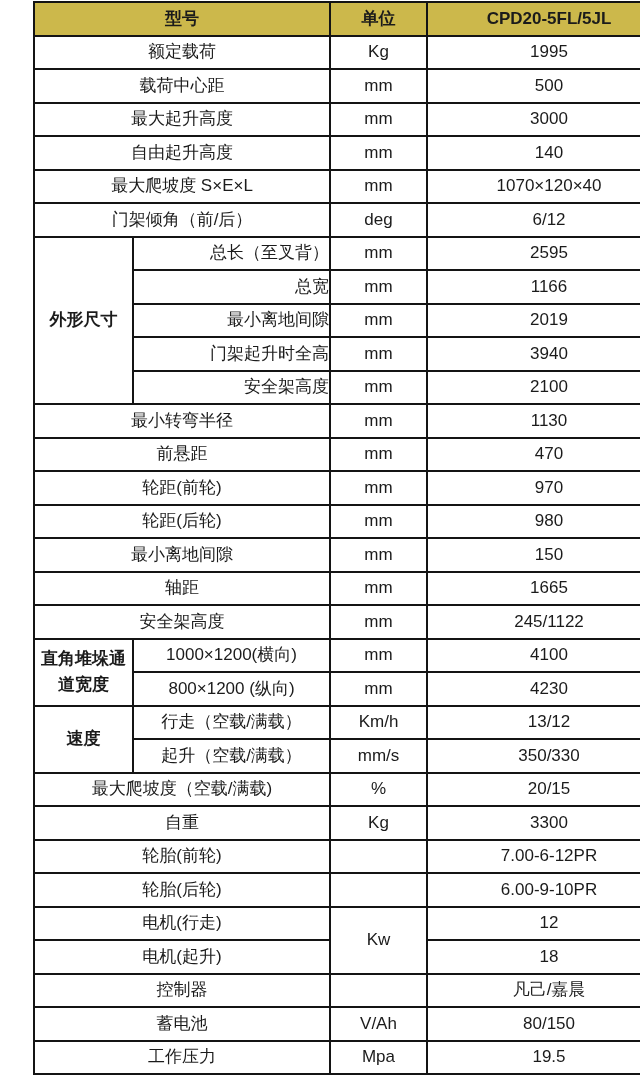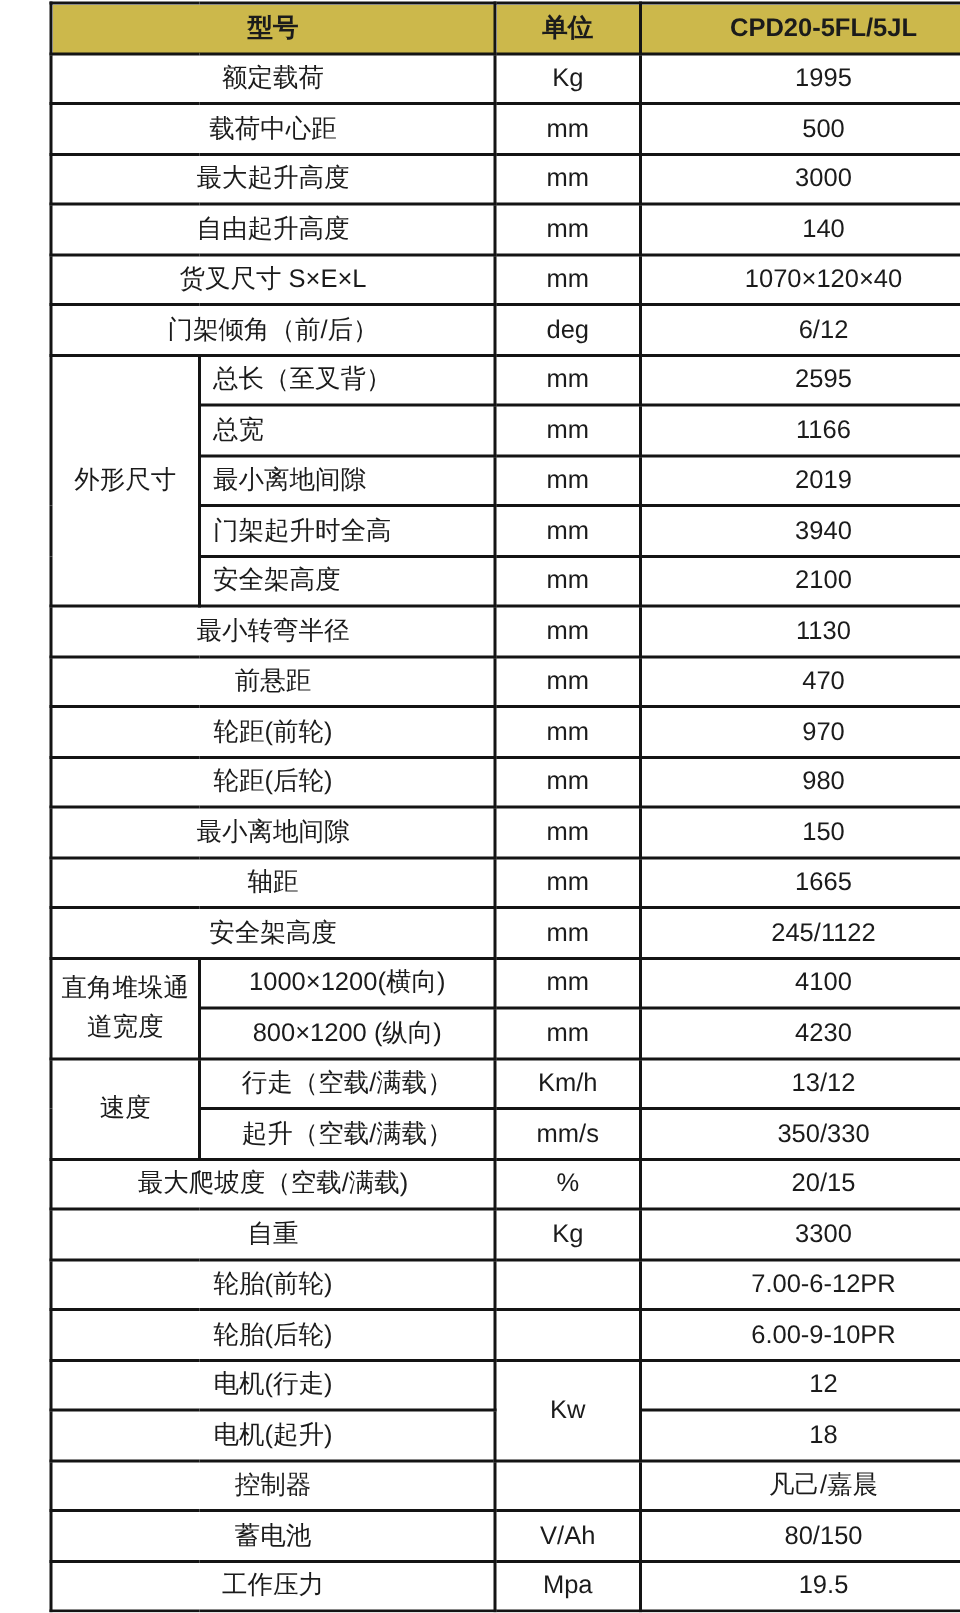--- a/index.html
+++ b/index.html
@@ -35,29 +35,29 @@
     overflow: hidden;
     line-height: 1.2;
   }
   table.spec tr { height: 33.5px; }
   table.spec thead th {
     background: #ccb84b;
     font-weight: 600;
     font-size: 17px;
   }
   table.spec td.left {
-    text-align: left;
+    text-align: right;
     padding-left: 8px;
   }
   table.spec td.group-cell {
     white-space: normal;
     word-break: break-all;
     line-height: 1.55;
     padding: 0 4px;
-    font-weight: 400;
+    font-weight: 700;
   }
 </style>
 </head>
 <body>
 
 <div class="page">
   <table class="spec">
     <colgroup>
       <col class="c-group">
       <col class="c-label">
@@ -86,21 +86,21 @@
           <td colspan="2">最大起升高度</td>
           <td>mm</td>
           <td>3000</td>
         </tr>
         <tr>
           <td colspan="2">自由起升高度</td>
           <td>mm</td>
           <td>140</td>
         </tr>
         <tr>
-          <td colspan="2">货叉尺寸 S×E×L</td>
+          <td colspan="2">最大爬坡度 S×E×L</td>
           <td>mm</td>
           <td>1070×120×40</td>
         </tr>
         <tr>
           <td colspan="2">门架倾角（前/后）</td>
           <td>deg</td>
           <td>6/12</td>
         </tr>
         <tr>
           <td class="group-cell" rowspan="5">外形尺寸</td>

